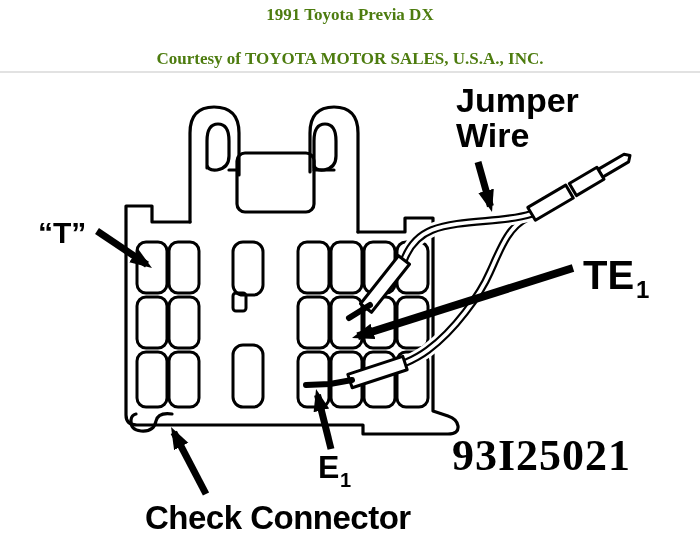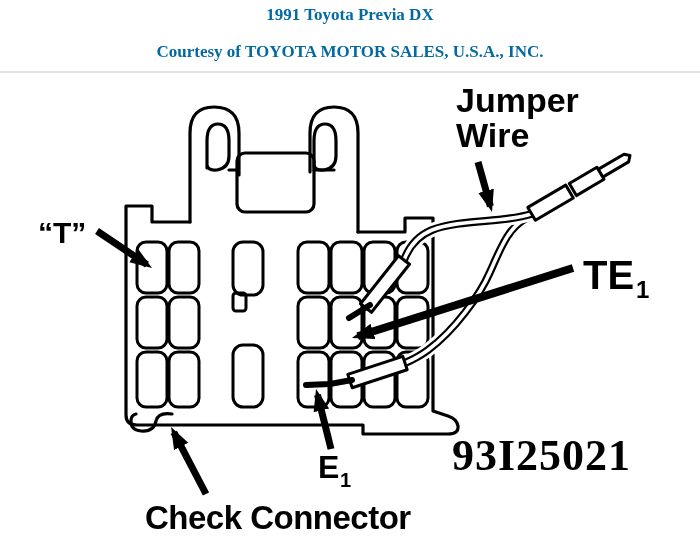--- a/index.html
+++ b/index.html
@@ -1,39 +1,39 @@
 <!DOCTYPE html>
 <html><head>
 <meta charset="utf-8">
 <style>
   html,body{margin:0;padding:0;background:#fff;}
   #page{position:relative;width:700px;height:541px;background:#ffffff;overflow:hidden;
         font-family:"Liberation Sans",sans-serif;}
-  .hdr{position:absolute;left:0;width:700px;text-align:center;color:#0369a1;
+  .hdr{position:absolute;left:0;width:700px;text-align:center;color:#4d7c0f;
        font-family:"Liberation Serif",serif;font-weight:700;font-size:17px;line-height:20px;}
   .hdr-rule{position:absolute;left:0;top:71px;width:700px;height:2px;background:#e2e2e2;}
   svg{position:absolute;left:0;top:0;}
   .ink{stroke:#000;fill:none;stroke-width:3.2;stroke-linecap:round;stroke-linejoin:round;}
   .cell{stroke:#000;fill:none;stroke-width:3;}
   .wire-halo{stroke:#fff;fill:none;stroke-width:14;stroke-linecap:round;}
   .wire-black{stroke:#000;fill:none;stroke-width:8;stroke-linecap:round;}
   .wire-core{stroke:#fff;fill:none;stroke-width:3.6;stroke-linecap:round;}
   .plug{fill:#fff;stroke:#000;stroke-width:3;stroke-linejoin:round;}
   .probe-tip{stroke:#000;fill:none;stroke-width:6;stroke-linecap:round;}
   .arrow{stroke:#000;fill:none;stroke-width:7;stroke-linecap:butt;}
   .lbl{font-family:"Liberation Sans",sans-serif;font-weight:700;fill:#000;}
   .code{font-family:"Liberation Serif",serif;font-weight:700;fill:#000;letter-spacing:1px;}
 </style>
 </head>
 <body>
 
 <div id="page">
 
   <div class="hdr" style="top:5px">1991 Toyota Previa DX</div>
-  <div class="hdr" style="top:42px">Courtesy of TOYOTA MOTOR SALES, U.S.A., INC.</div>
+  <div class="hdr" style="top:49px">Courtesy of TOYOTA MOTOR SALES, U.S.A., INC.</div>
   <div class="hdr-rule"></div>
 
   <svg width="700" height="541" viewBox="0 0 700 541">
 
     <defs>
       <marker id="ah" markerUnits="userSpaceOnUse" markerWidth="26" markerHeight="18" refX="16" refY="8" orient="auto">
         <path d="M0,0 L22,8 L0,16 Z" fill="#000"></path>
       </marker>
     </defs>
 

